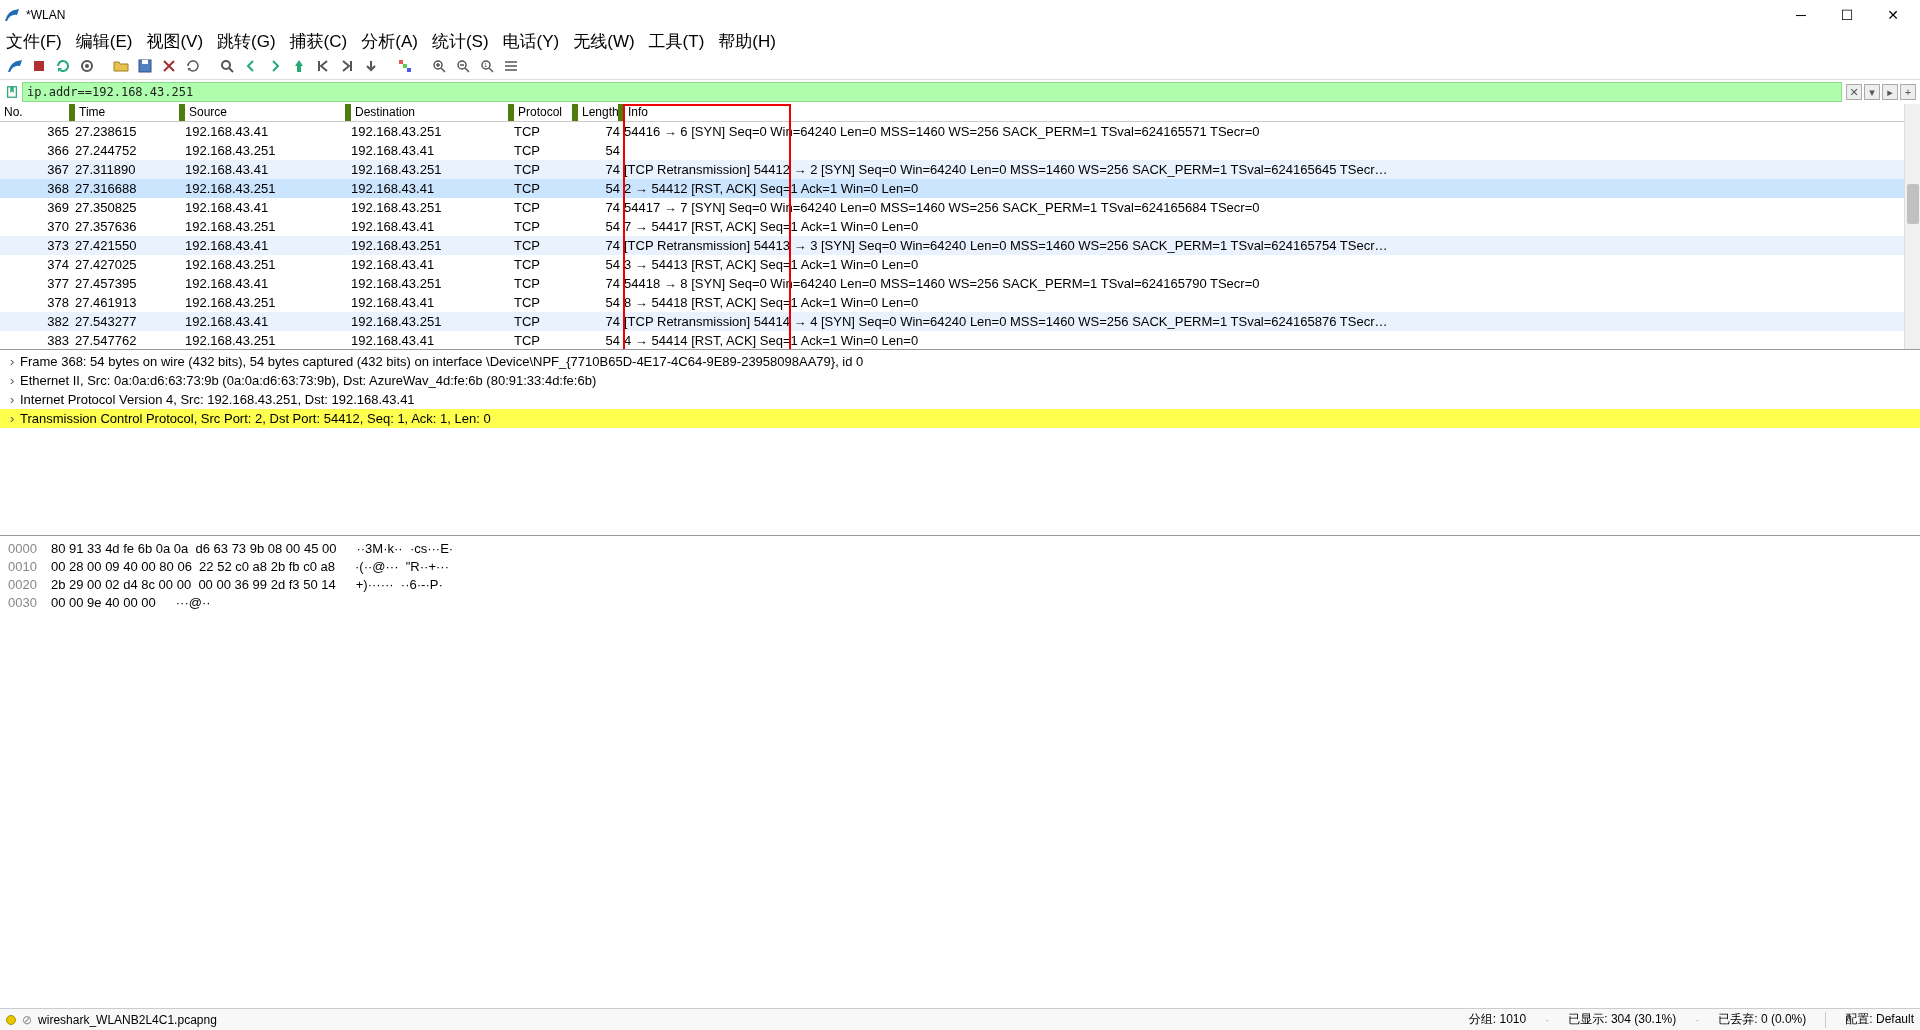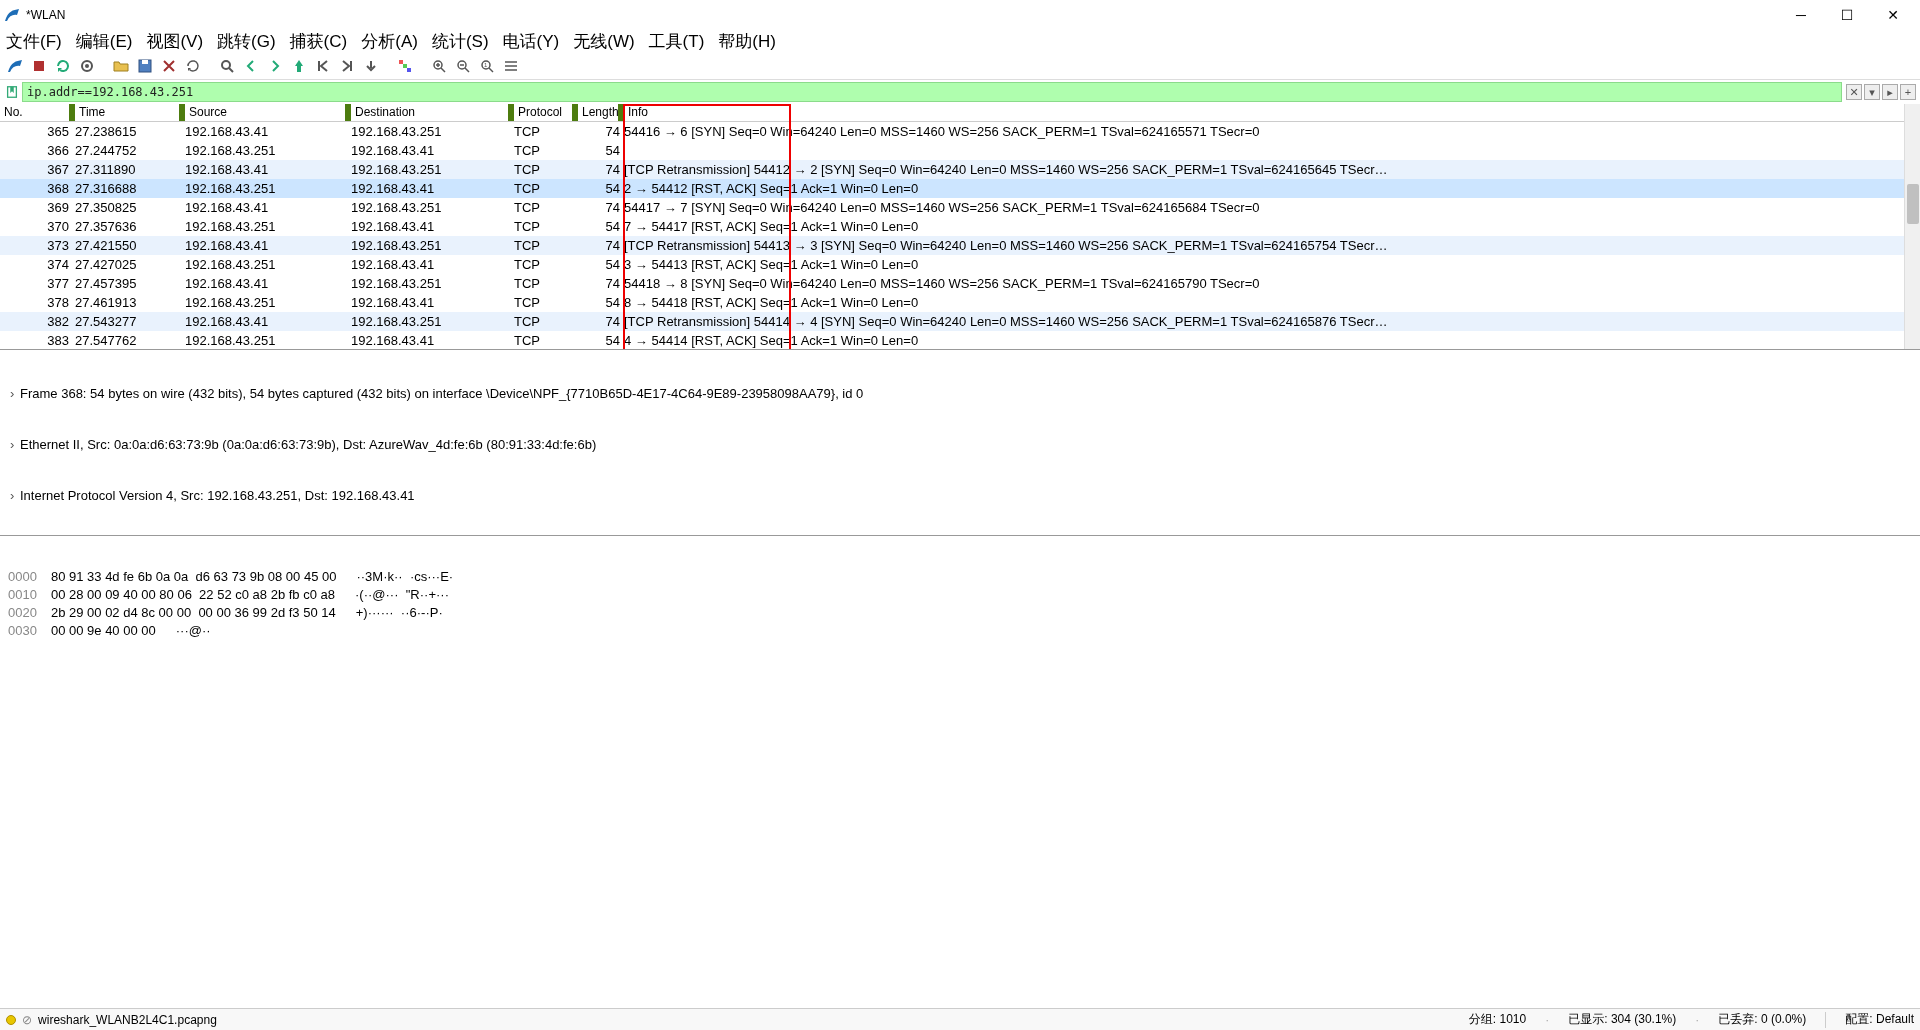--- a/index.html
+++ b/index.html
@@ -40,25 +40,25 @@
 .pkt-header .c-src{ width:166px;}
 .pkt-header .c-dst{ width:163px;}
 .pkt-header .c-proto{ width:64px;}
 .pkt-header .c-len{ width:46px; text-align:left;}
 .pkt-header .c-info{ flex:1;}
 .red-box { position: absolute; border: 2px solid #e00; pointer-events: none; }
 .scrollbar-v { position: absolute; right: 0; top: 0; width: 16px; height: 100%; background: #f0f0f0; border-left: 1px solid #ddd; }
 .scroll-thumb { position: absolute; left: 2px; width: 12px; background: #c0c0c0; border-radius: 2px; }
 
 .detail-pane { height: 186px; border-bottom: 1px solid #999; font-family: Consolas, monospace; font-size: 13px; line-height: 19px; padding: 2px 0; overflow: hidden; position: relative; }
-.detail-line { padding-left: 10px; margin-top: 32px; }
+.detail-line { padding-left: 10px; }
 .detail-line .caret { display:inline-block; width:10px; color:#555;}
 .detail-line.hl { background: #ffff4d; }
 
-.hex-pane { height: 256px; font-family: Consolas, monospace; font-size: 13px; line-height: 18px; padding: 4px 8px; position: relative; margin-top: 28px; }
+.hex-pane { height: 256px; font-family: Consolas, monospace; font-size: 13px; line-height: 18px; padding: 4px 8px; position: relative; }
 .hex-line { white-space: pre; }
 .hex-off { color: #888; margin-right: 14px;}
 .hex-bytes { margin-right: 20px; }
 .hex-ascii { }
 
 .statusbar { position: fixed; bottom: 0; left: 0; right: 0; height: 22px; border-top: 1px solid #ccc; display: flex; align-items: center; padding: 0 6px; background: #f8f8f8; font-size: 12px; }
 .status-left { display: flex; align-items: center; gap: 6px; flex: 1;}
 .status-right { display: flex; align-items: center; gap: 19px; }
 .status-sep { color: #aaa; }
 .circ { width:10px; height:10px; border-radius:50%; background:#e8c600; border:1px solid #b09000;}

